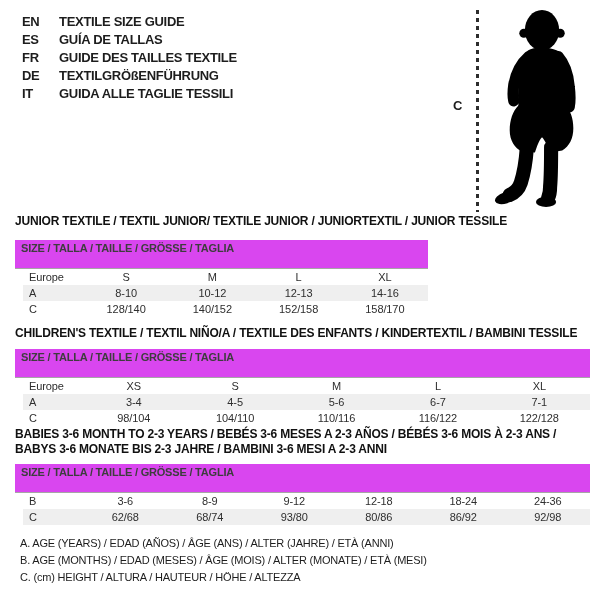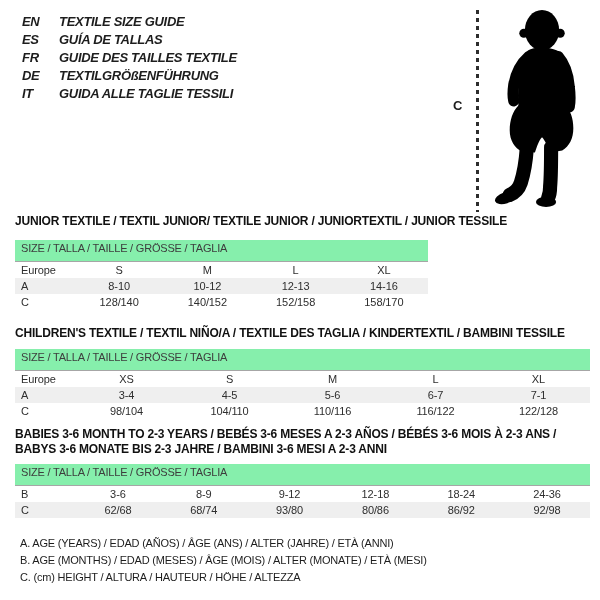--- a/index.html
+++ b/index.html
@@ -1,39 +1,39 @@
 <!DOCTYPE html>
 <html><head>
 <meta charset="utf-8">
 <style>
   * { margin:0; padding:0; box-sizing:border-box; }
   html,body { width:600px; height:600px; background:#ffffff; }
   body { font-family:"Liberation Sans", sans-serif; color:#1d1d1d; position:relative; overflow:hidden; }
 
   
-  .lang-list { position:absolute; left:22px; top:13px;font-style:italic; }
+  .lang-list { position:absolute; left:22px; top:13px; }
   .lang-row { display:flex; height:18px; line-height:18px; font-size:13px; font-weight:bold; letter-spacing:-0.3px; }
   .lang-code { width:37px; }
   .lang-title { white-space:nowrap; }
 
   
   .figure-area { position:absolute; left:440px; top:0; width:160px; height:220px; }
   .measure-line { position:absolute; left:36px; top:10px; width:3px; height:202px;
     background:repeating-linear-gradient(to bottom,#2d2d2d 0 4px,transparent 4px 8px); }
   .measure-label { position:absolute; left:13px; top:98px; font-size:13px; font-weight:bold; }
   .silhouette { position:absolute; left:50px; top:6px; }
 
   
   .size-section { position:absolute; left:15px; }
   .tbl-title { font-size:12px; font-weight:bold; letter-spacing:-0.2px; color:#111; line-height:15px; white-space:nowrap; }
   .tbl { margin-top:10px; }
-  .tbl-head { height:22px; line-height:17px; background:#86efac; color:#3d3d3d;
-    font-size:11px; font-weight:normal; letter-spacing:-0.2px; padding-left:6px;
+  .tbl-head { height:29px; line-height:17px; background:#d946ef; color:#3d3d3d;
+    font-size:11px; font-weight:bold; letter-spacing:-0.2px; padding-left:6px;
     border-bottom:1px solid #a6a6a6; }
-  .tbl-row { display:flex; height:16px; line-height:16px; font-size:11px; color:#2e2e2e; letter-spacing:-0.1px; }
+  .tbl-row { display:flex; height:16px; line-height:16px; font-size:11px; color:#2e2e2e; letter-spacing:-0.1px;margin-left:8px; }
   .tbl-row.shaded { background:#efefef; }
   .cell { overflow:hidden; }
   .cell.label { width:60px; padding-left:6px; text-align:left; }
   .cell.val { flex:1; text-align:center; }
 
   #section-junior   { top:214px; width:413px; }
   #section-junior .tbl { margin-top:11px; }
   #section-children { top:326px; width:575px; }
   #section-children .tbl { margin-top:8px; }
   #section-babies   { top:427px; width:575px; }
@@ -113,21 +113,21 @@
       <div class="cell label">C</div>
       <div class="cell val">128/140</div>
       <div class="cell val">140/152</div>
       <div class="cell val">152/158</div>
       <div class="cell val">158/170</div>
     </div>
   </div>
 </div>
 
 <div class="size-section" id="section-children">
-  <div class="tbl-title">CHILDREN'S TEXTILE / TEXTIL NIÑO/A / TEXTILE DES TAGLIA / KINDERTEXTIL / BAMBINI TESSILE</div>
+  <div class="tbl-title">CHILDREN'S TEXTILE / TEXTIL NIÑO/A / TEXTILE DES ENFANTS / KINDERTEXTIL / BAMBINI TESSILE</div>
   <div class="tbl">
     <div class="tbl-head">SIZE / TALLA / TAILLE / GRÖSSE / TAGLIA</div>
     <div class="tbl-row">
       <div class="cell label">Europe</div>
       <div class="cell val">XS</div>
       <div class="cell val">S</div>
       <div class="cell val">M</div>
       <div class="cell val">L</div>
       <div class="cell val">XL</div>
     </div>

